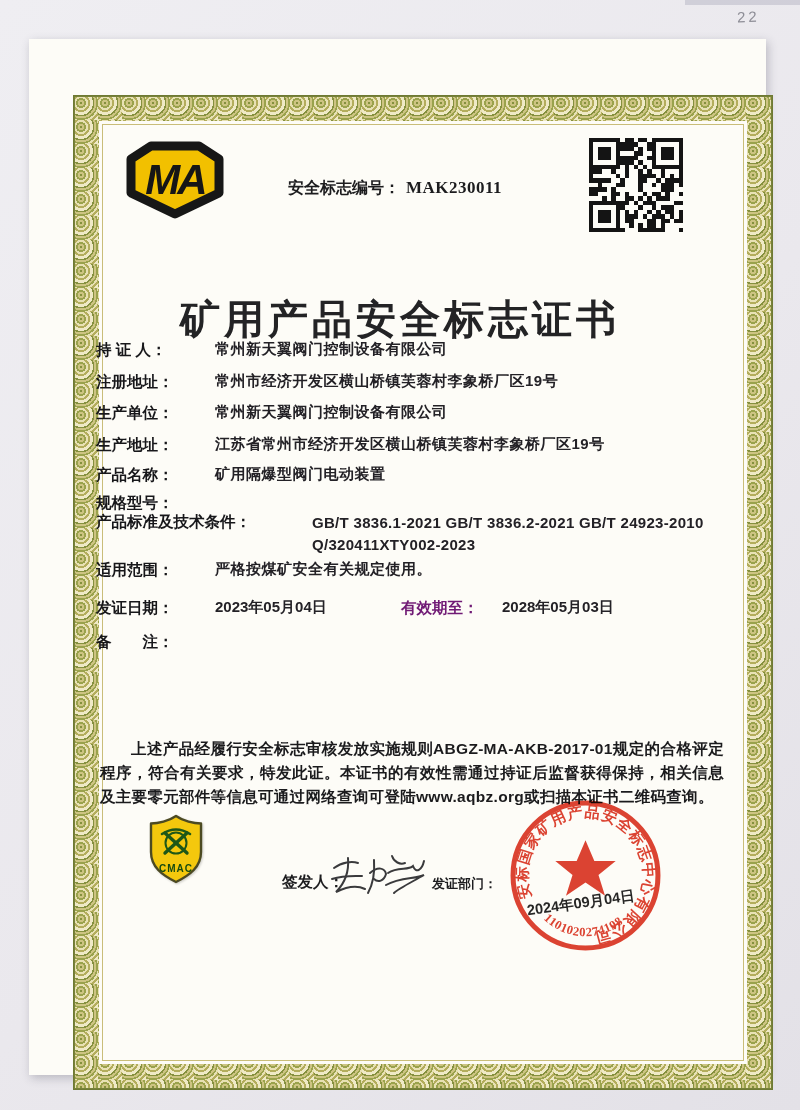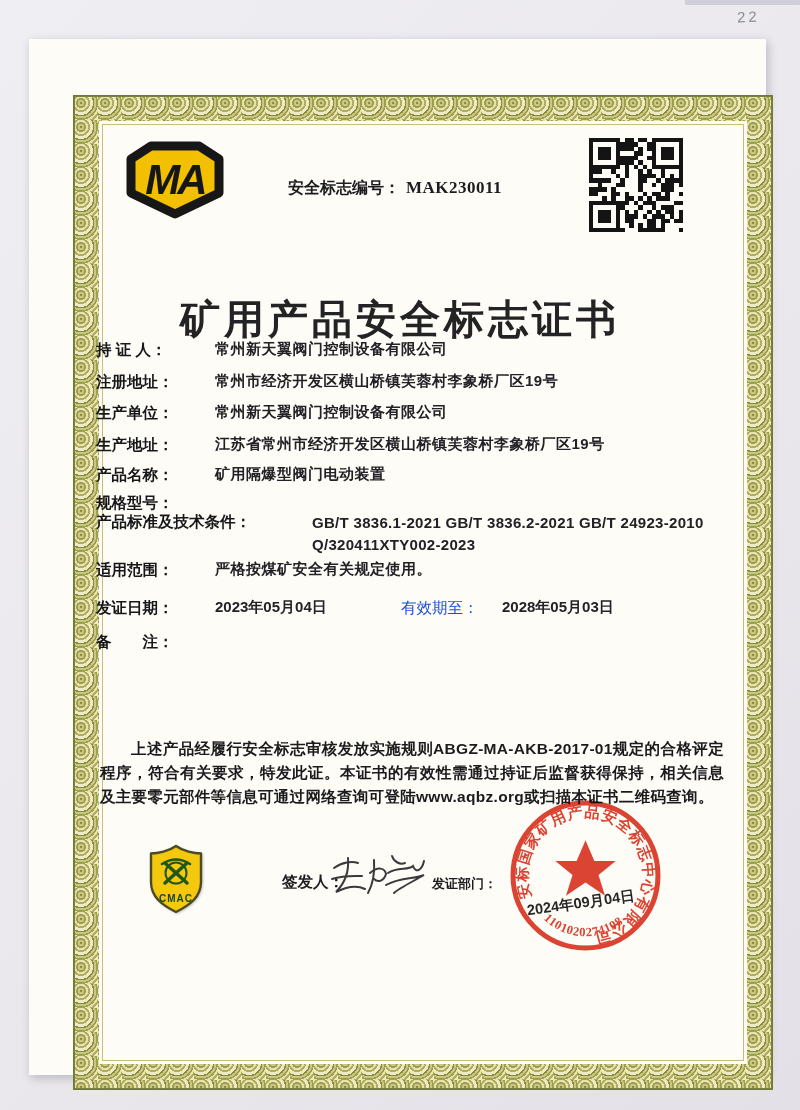--- a/index.html
+++ b/index.html
@@ -40,31 +40,31 @@
   .row{position:absolute;left:96px;width:628px;display:flex;align-items:flex-start;font-size:15px}
   .row .rl{flex:0 0 119px;font-weight:bold;font-size:15.5px;color:#17171a;white-space:nowrap}
   .row .rv{flex:1;font-weight:bold;color:#232126;letter-spacing:.5px}
   .r0{top:340px}.r1{top:372px}.r2{top:403px}.r3{top:435px}.r4{top:465px}.r5{top:493px}
   .r6{top:512px;align-items:flex-start;height:46px}
   .r6 .rl{flex:0 0 216px}
   .r6 .rv{line-height:22px;letter-spacing:.3px}
   .r7{top:560px}
   .rdates{top:598px}
   .rdates .dv1{flex:0 0 186px;font-weight:bold;color:#232126}
-  .rdates .rl2{flex:0 0 101px;font-weight:normal;font-size:15.5px;color:#1d4ed8;white-space:nowrap}
+  .rdates .rl2{flex:0 0 101px;font-weight:bold;font-size:15.5px;color:#701a75;white-space:nowrap}
   .rdates .dv2{flex:1;font-weight:bold;color:#232126}
   .rremark{top:632px}
 
   .statement{
     position:absolute;left:92px;top:729px;width:624px;
     font-size:15.5px;font-weight:bold;line-height:24px;color:#1b1b1d;
     text-align:justify;text-indent:2em;letter-spacing:.3px;margin:8px;
   }
 
-  .cmac{position:absolute;left:147px;top:844px;width:58px;height:70px;filter:drop-shadow(1px 1px 1px rgba(0,0,0,.2))}
+  .cmac{position:absolute;left:147px;top:814px;width:58px;height:70px;filter:drop-shadow(1px 1px 1px rgba(0,0,0,.2))}
   .sign-label{position:absolute;left:282px;top:872px;font-size:15.5px;font-weight:bold;white-space:nowrap}
   .signature{position:absolute;left:328px;top:848px;width:100px;height:52px}
   .dept-label{position:absolute;left:432px;top:875px;font-size:13px;font-weight:bold;white-space:nowrap}
 
   .seal{position:absolute;left:507px;top:797px;width:157px;height:157px;mix-blend-mode:multiply;opacity:.95}
 </style>
 </head>
 <body>
 
 <div class="scan-strip"></div>

